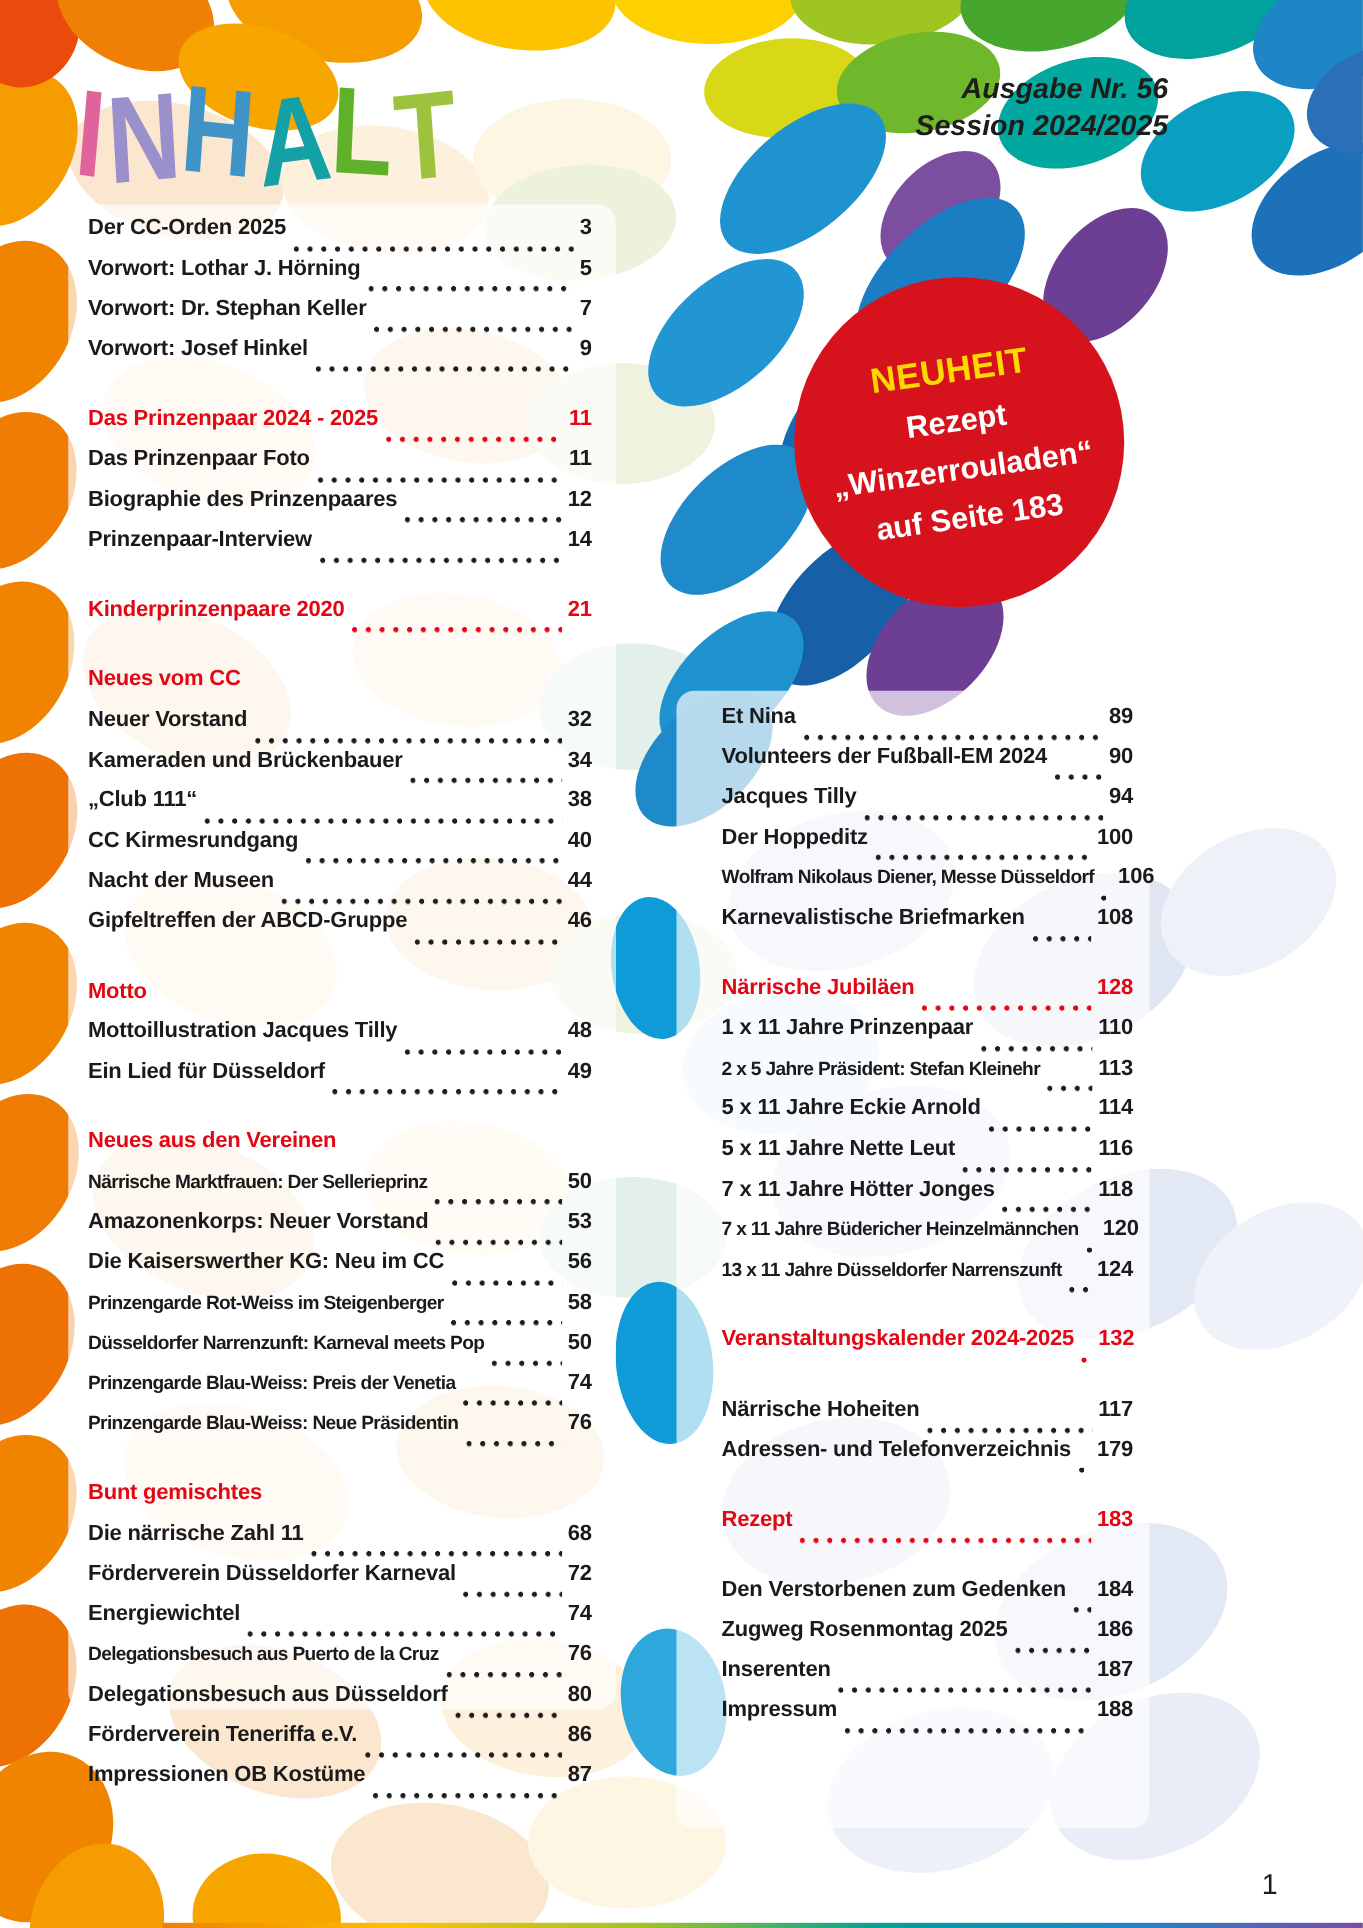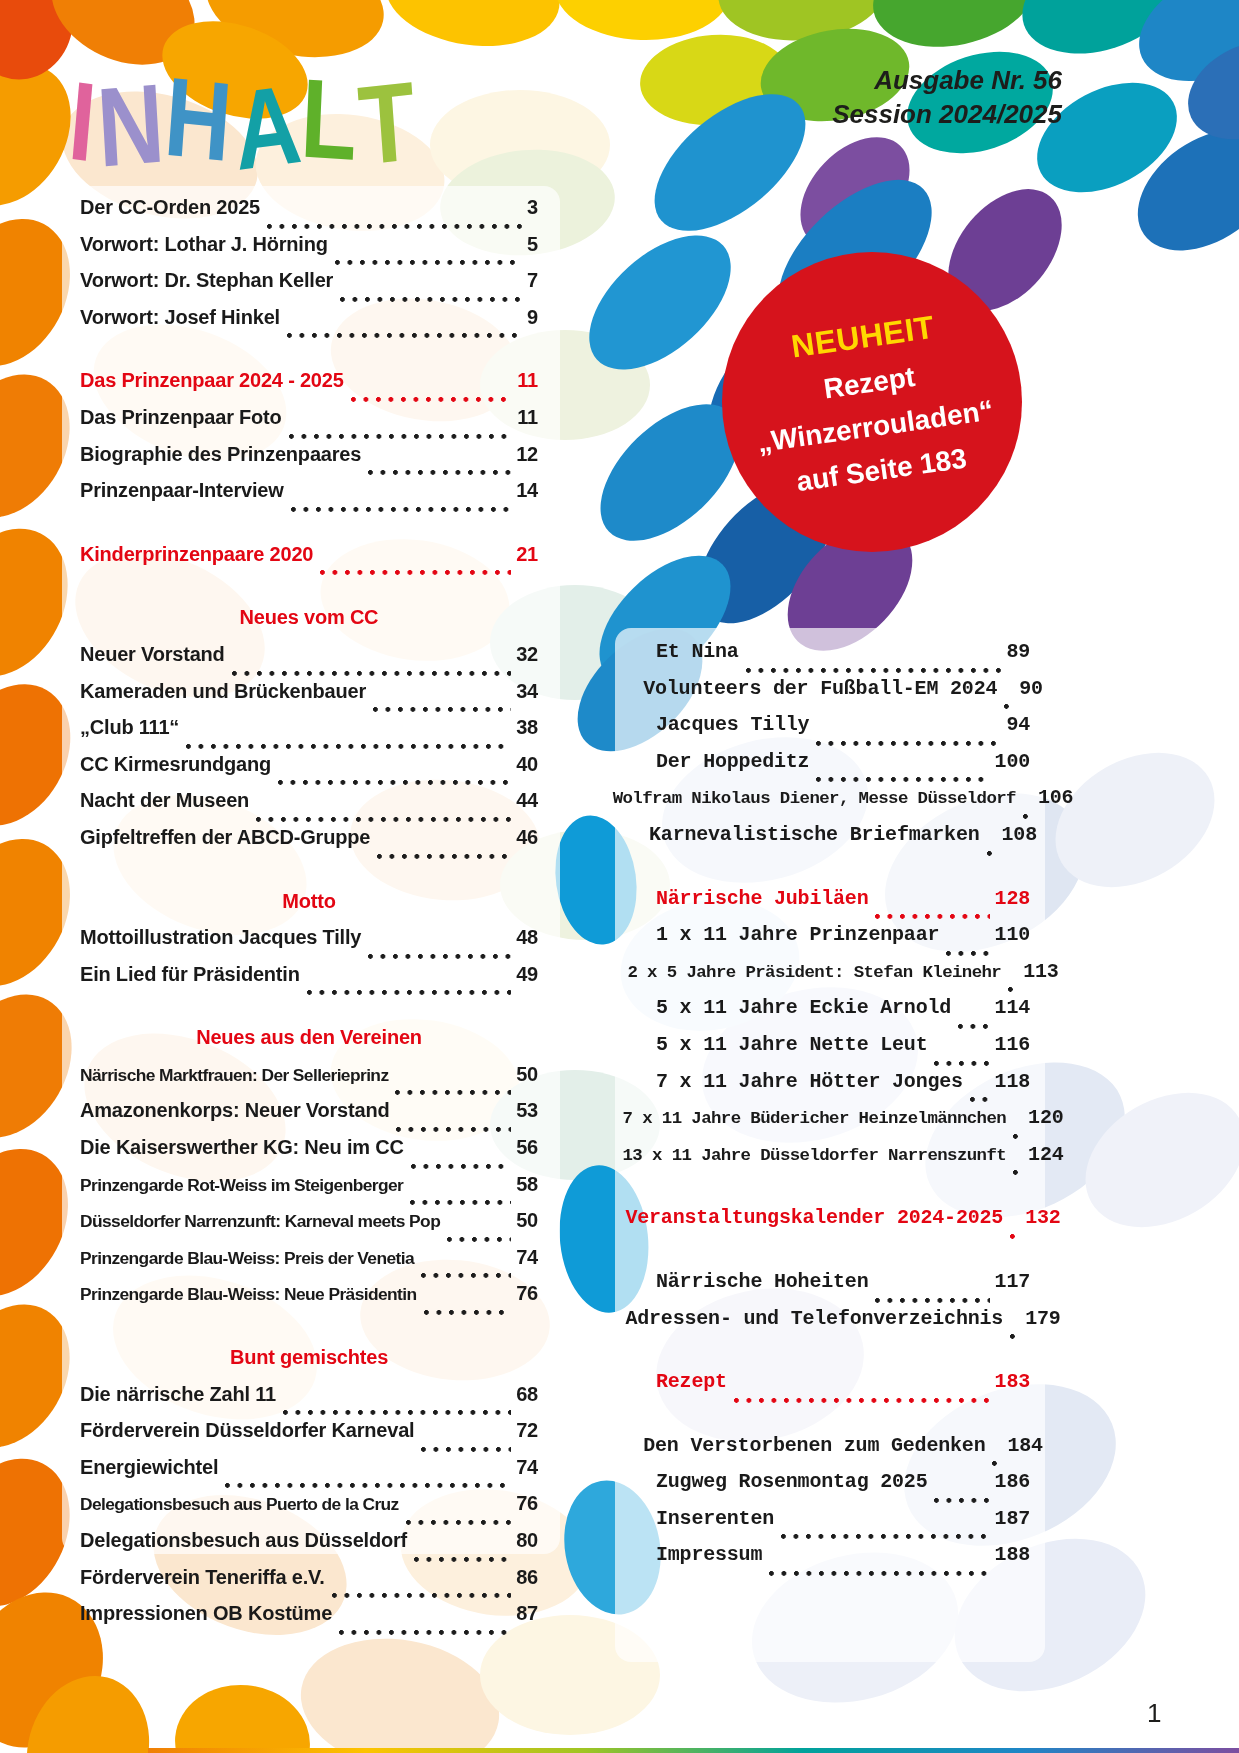--- a/index.html
+++ b/index.html
@@ -32,24 +32,24 @@
   #badge{position:absolute;left:722px;top:252px;width:300px;height:300px;border-radius:50%;
     background:#d6131c;z-index:2;}
   #badge .badge-text{position:absolute;inset:0;display:flex;flex-direction:column;
     justify-content:center;align-items:center;transform:rotate(-8deg);gap:12px;}
   .badge-neuheit{color:#ffd800;font-size:32px;font-weight:bold;letter-spacing:0.5px;}
   .badge-line{color:#ffffff;font-size:28px;font-weight:bold;white-space:nowrap;}
 
   
   .toc{position:absolute;z-index:3;font-size:20px;font-weight:bold;letter-spacing:-0.2px;color:#1a1a1a;}
   #toc-left{left:80px;top:196px;width:458px;}
-  #toc-right{left:656px;top:640px;width:374px;font-family:Liberation Mono, monospace;}
+  #toc-right{left:656px;top:640px;width:374px;}
   .toc-section{margin-top:27px;}
   .toc-section:first-child{margin-top:0;}
-  .toc-row{display:flex;align-items:baseline;height:36.6px;white-space:nowrap;justify-content:center;}
+  .toc-row{display:flex;align-items:baseline;height:36.6px;white-space:nowrap;}
   .toc-row.red{color:#e30613;}
   .label{flex:0 0 auto;}
   .label.condensed{font-size:17.4px;letter-spacing:-0.6px;}
   .leader{flex:1 1 auto;min-width:10px;height:5px;margin:0 3px 4px 7px;align-self:flex-end;
     background-image:radial-gradient(circle at 2.4px 2.4px,#1c1c1c 2.1px,transparent 2.6px);
     background-size:12.5px 5px;background-repeat:repeat-x;}
   .toc-row.red .leader{
     background-image:radial-gradient(circle at 2.4px 2.4px,#e30613 2.1px,transparent 2.6px);}
   .page{flex:0 0 auto;margin-left:2px;}
 
@@ -256,21 +256,21 @@
     <div class="toc-section">
       <div class="toc-row red">
         <span class="label">Motto</span>
       </div>
       <div class="toc-row">
         <span class="label">Mottoillustration Jacques Tilly</span>
         <span class="leader"></span>
         <span class="page">48</span>
       </div>
       <div class="toc-row">
-        <span class="label">Ein Lied für Präsidentin</span>
+        <span class="label">Ein Lied für Düsseldorf</span>
         <span class="leader"></span>
         <span class="page">49</span>
       </div>
     </div>
     <div class="toc-section">
       <div class="toc-row red">
         <span class="label">Neues aus den Vereinen</span>
       </div>
       <div class="toc-row">
         <span class="label condensed">Närrische Marktfrauen: Der Sellerieprinz</span>

